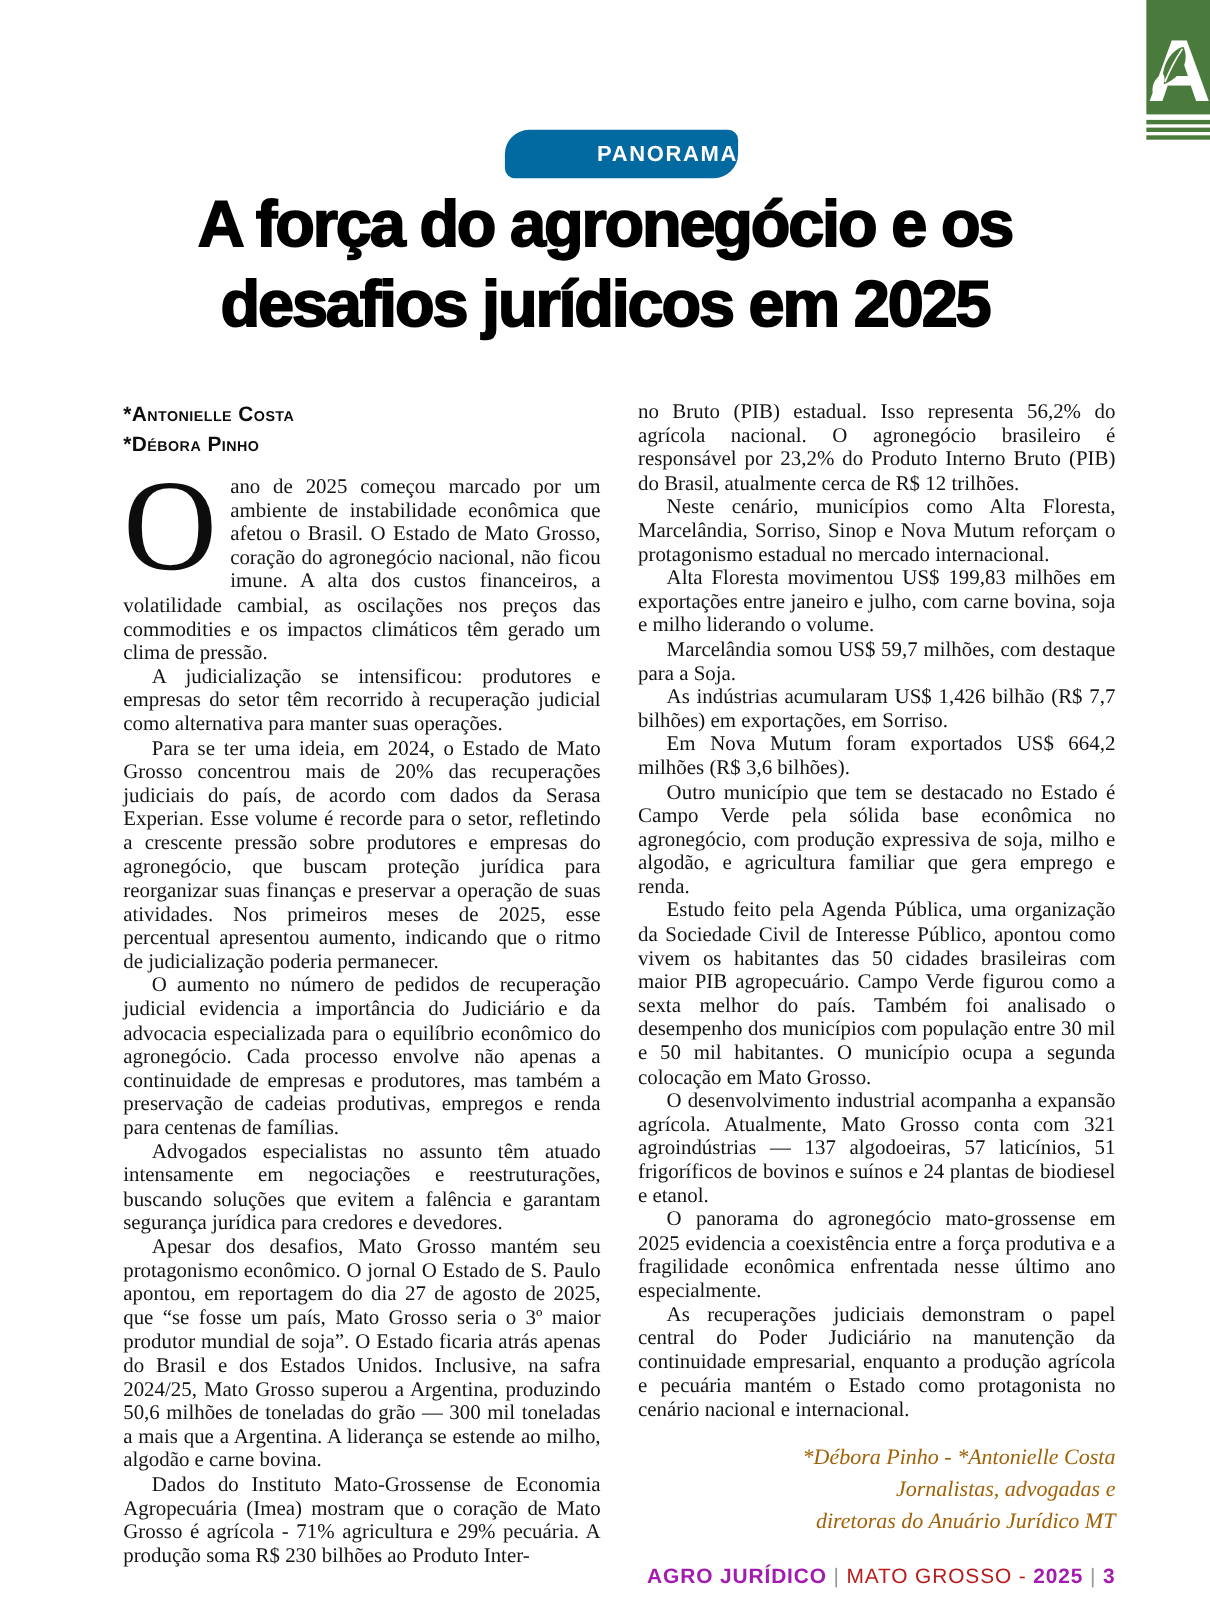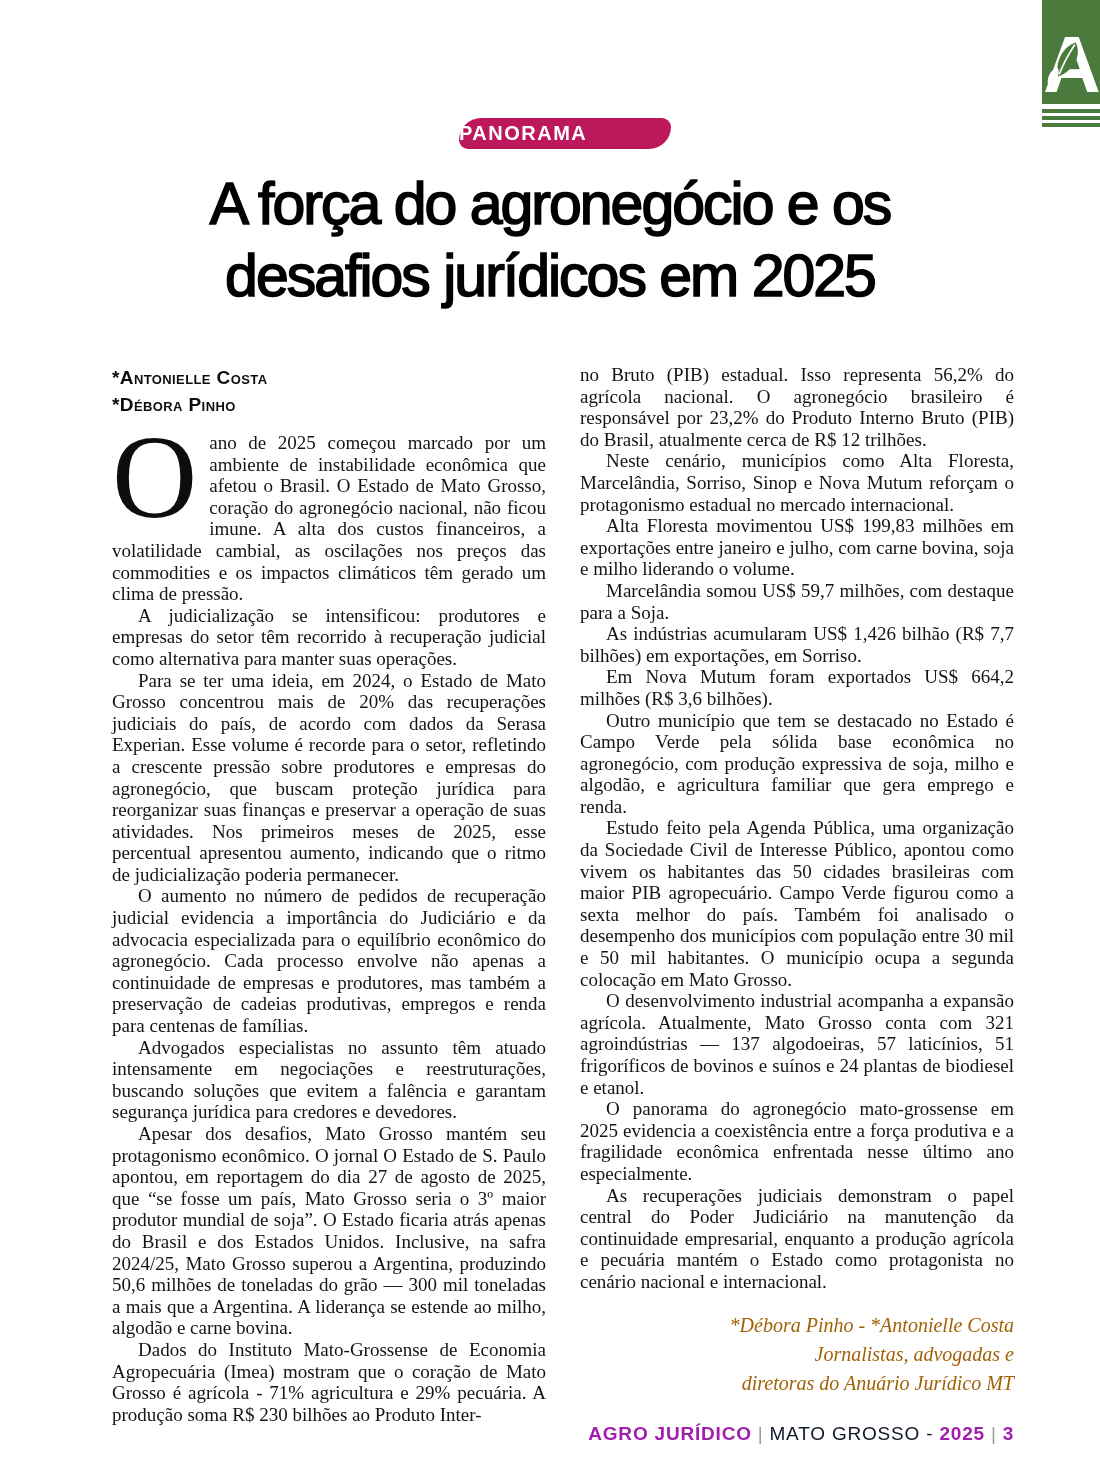--- a/index.html
+++ b/index.html
@@ -21,45 +21,45 @@
     width:58px;
     height:128px;
   }
 
   
   .badge{
     position:absolute;
     top:118px;
     left:459px;
     width:212px;
-    height:31px;
-    background:#be185d;
+    height:44px;
+    background:#0369a1;
     border-radius:22px 9px 22px 9px;
     display:flex;
     align-items:center;
-    justify-content:flex-start;
+    justify-content:flex-end;
   }
   .badge span{
     font-family:"Liberation Sans", sans-serif;
     font-weight:700;
     font-size:20px;
     letter-spacing:1.5px;
     color:#ffffff;
   }
 
   
   .headline{
     position:absolute;
     top:168px;
     left:0;
     width:1100px;
     margin:0;
     text-align:center;
     font-family:"Liberation Sans", sans-serif;
-    font-weight:400;
+    font-weight:700;
     -webkit-text-stroke:1.6px #000;
     font-size:59px;
     line-height:72px;
     letter-spacing:-2px;
     color:#000;
   }
   .headline .hl{display:block;}
 
   
   .columns{
@@ -117,21 +117,21 @@
     position:absolute;
     right:86px;
     bottom:28px;
     font-family:"Liberation Sans", sans-serif;
     font-size:19px;
     color:#1a1a1a;
     letter-spacing:0.8px;
     white-space:nowrap;
   }
   .footer .f-bold{font-weight:700;color:#a21caf;}
-  .footer .f-reg{font-weight:400;color:#0f172a;}
+  .footer .f-reg{font-weight:400;color:#b91c1c;}
   .footer .f-sep{color:#999;font-weight:400;padding:0 6px;}
 </style>
 </head>
 <body>
 
 <div class="page">
 
   <div class="logo">
     <svg width="58" height="128" viewBox="0 0 58 128" xmlns="http://www.w3.org/2000/svg">
       <rect x="0" y="0" width="58" height="104" fill="#4b7b3c"></rect>

